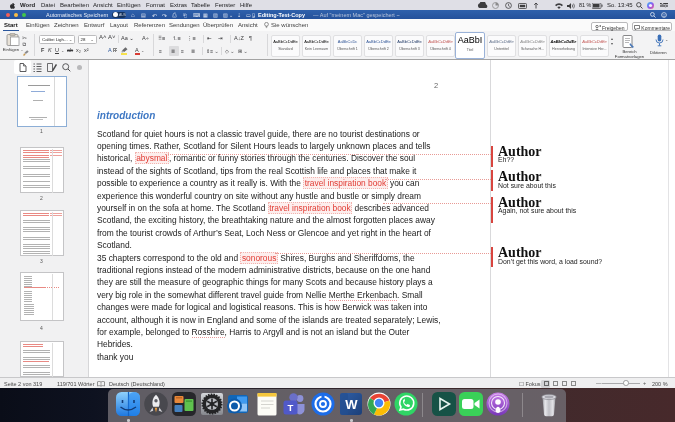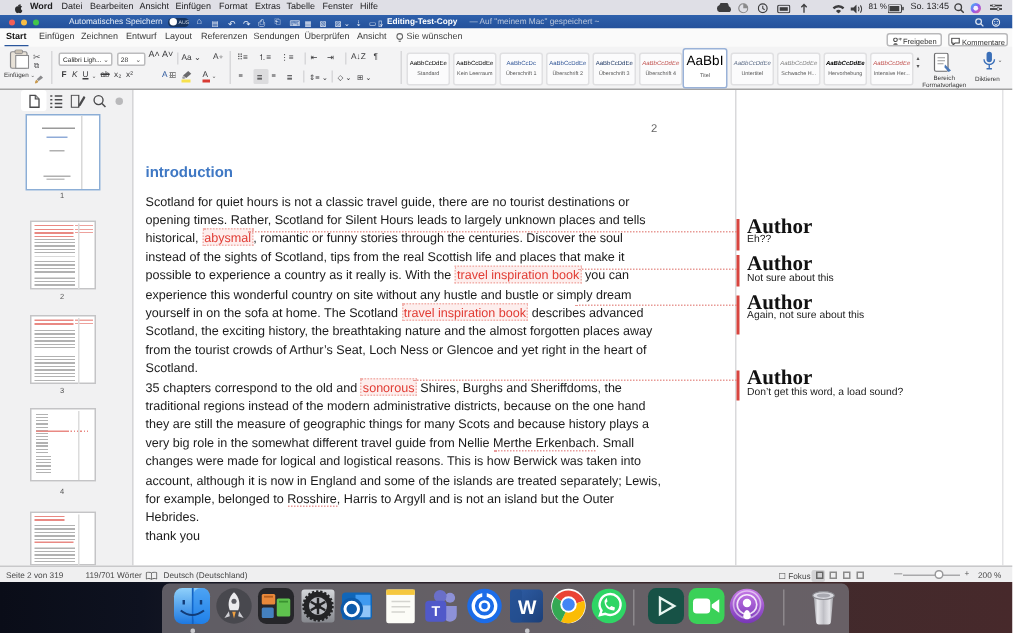--- a/index.html
+++ b/index.html
@@ -349,21 +349,21 @@
    <span class="abs" style="left:2px;top:8px;width:27px;height:10px;background:repeating-linear-gradient(#b2b2b2 0 0.8px,transparent 0.8px 2.3px)"></span>
    <span class="abs" style="left:2px;top:19px;width:26px;height:1px;background:#e98983"></span>
    <span class="abs" style="left:2px;top:23px;width:27px;height:10px;background:repeating-linear-gradient(#b2b2b2 0 0.8px,transparent 0.8px 2.3px)"></span>
    <span class="abs" style="left:31px;top:1px;width:1px;height:34px;background:#dcdcdc"></span>
  </span>
 </div>
 <div class="abs" id="pagearea">
  <span class="abs" style="left:400px;top:0;width:1px;height:317px;background:#d9d9db"></span>
  <span class="abs" style="left:578px;top:0;width:1px;height:317px;background:#e3e3e5"></span>
  <span class="abs" style="left:344px;top:21px;font-size:7.5px;color:#666">2</span>
- <span class="abs" style="left:7px;top:50px;font-size:10px;color:#3f78c4;letter-spacing:0px;font-weight:bold">introduction</span>
+ <span class="abs" style="left:7px;top:50px;font-size:10px;font-style:italic;color:#3f78c4;letter-spacing:0px;font-weight:bold">introduction</span>
  <div id="doc">Scotland for quiet hours is not a classic travel guide, there are no tourist destinations or<br>opening times. Rather, Scotland for Silent Hours leads to largely unknown places and tells<br>historical, <span class="hl" id="h1">abysmal</span>, romantic or funny stories through the centuries. Discover the soul<br>instead of the sights of Scotland, tips from the real Scottish life and places that make it<br>possible to experience a country as it really is. With the <span class="hl" id="h2">travel inspiration book</span> you can<br>experience this wonderful country on site without any hustle and bustle or simply dream<br>yourself in on the sofa at home. The Scotland <span class="hl" id="h3">travel inspiration book</span> describes advanced<br>Scotland, the exciting history, the breathtaking nature and the almost forgotten places away<br>from the tourist crowds of Arthur’s Seat, Loch Ness or Glencoe and yet right in the heart of<br>Scotland.<br>35 chapters correspond to the old and <span class="hl" id="h4">sonorous</span> Shires, Burghs and Sheriffdoms, the<br>traditional regions instead of the modern administrative districts, because on the one hand<br>they are still the measure of geographic things for many Scots and because history plays a<br>very big role in the somewhat different travel guide from Nellie <span class="sp">Merthe Erkenbach</span>. Small<br>changes were made for logical and logistical reasons. This is how Berwick was taken into<br>account, although it is now in England and some of the islands are treated separately; Lewis,<br>for example, belonged to <span class="sp">Rosshire</span>, Harris to Argyll and is not an island but the Outer<br>Hebrides.<br>thank you</div>
  <div class="conn" id="cn1" style="left:75px;top:93.8px;width:326px"></div>
  <div class="conn" id="cn2" style="left:295px;top:118.6px;width:106px"></div>
  <div class="conn" id="cn3" style="left:293px;top:143.3px;width:108px"></div>
  <div class="conn" id="cn4" style="left:185px;top:193.1px;width:216px"></div>
  <div class="cbar" style="top:86px;height:20.5px"></div>
  <div class="cbar" style="top:110px;height:20.5px"></div>
  <div class="cbar" style="top:137px;height:26px"></div>
  <div class="cbar" style="top:187px;height:20px"></div>
  <div class="cmt" style="top:87.5px">

